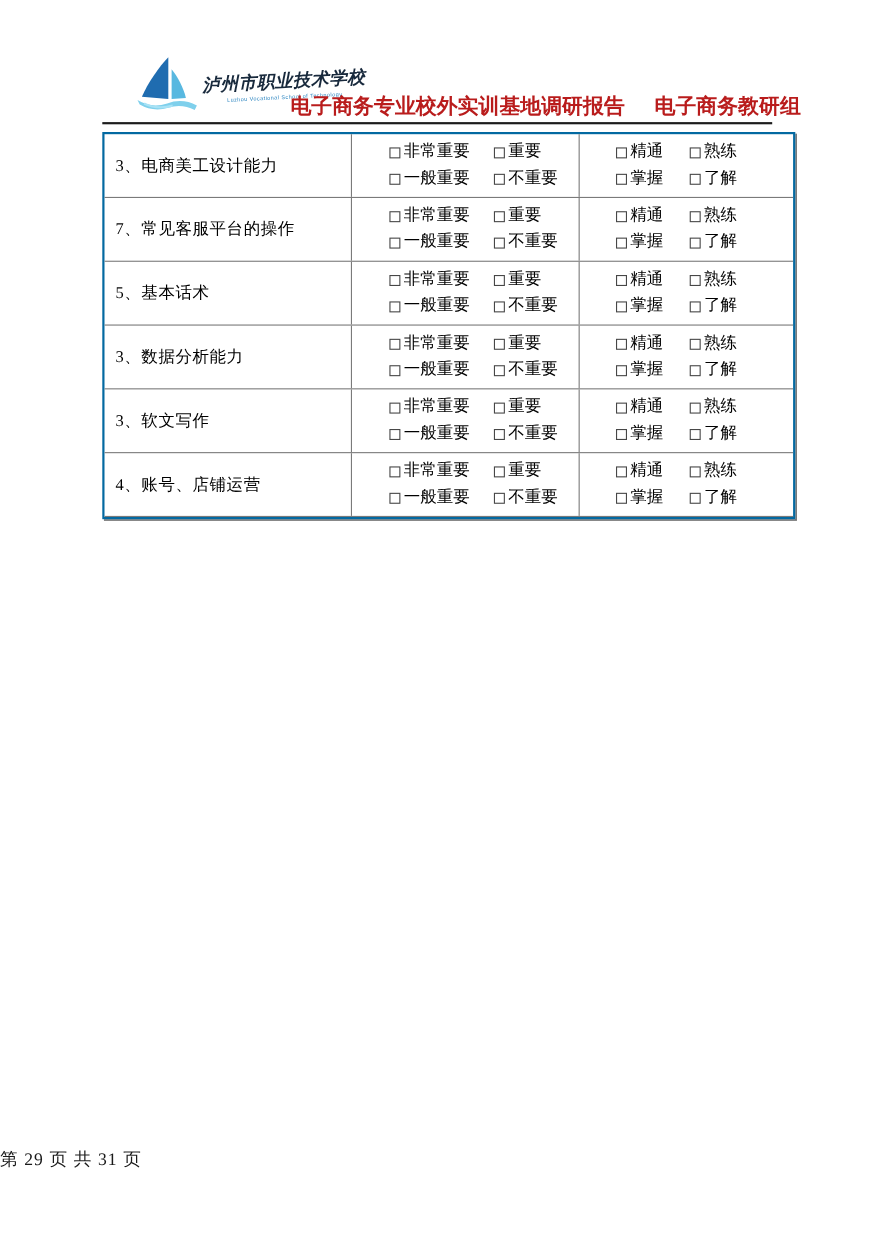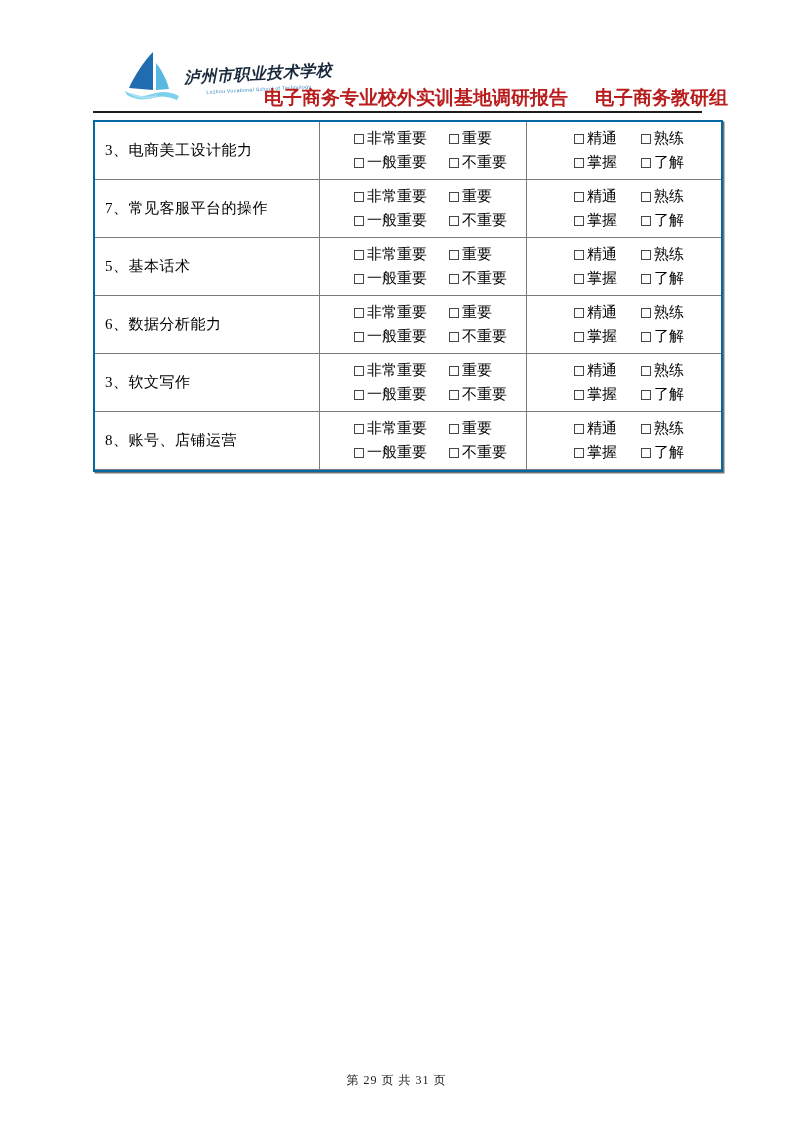--- a/index.html
+++ b/index.html
@@ -53,37 +53,37 @@
     display:flex; flex-direction:column; justify-content:center; row-gap:7px;
     padding-left:34px; font-size:15px;
   }
   .c3 {
     flex:1;
     display:flex; flex-direction:column; justify-content:center; row-gap:7px;
     padding-left:33px; font-size:15px;
   }
   .optline { display:flex; height:17px; line-height:17px; white-space:nowrap; }
   .c2 .w1 { width:95px; }
-  .c3 .w2 { width:67px;margin-left:14px; }
+  .c3 .w2 { width:67px; }
   .opt { display:inline-flex; align-items:center;text-align:right; }
   .cb {
     display:inline-block; width:10px; height:10px;
     border:1px solid #474747; background:#fff; margin-right:3px; flex:0 0 auto;
   }
 
   
   .bigcell { height:234px; padding:12px 10px 0 30px; font-size:15px; }
   .prompt { height:24px; line-height:18px; letter-spacing:0.5px; }
   .qitem { height:29px; line-height:34px; font-size:13px; font-family:"Liberation Serif","DejaVu Serif",serif; }
   .qitem.indent { margin-left:5px; }
 
   
   .footer {
-    position:absolute; left:0; top:1072px; width:793px; text-align:center;
-    font-size:12px; letter-spacing:1px; color:#1a1a1a;
+    position:absolute; left:0; top:1044px; width:793px; text-align:left;
+    font-size:16px; letter-spacing:1px; color:#1a1a1a;
   }
 </style>
 </head>
 <body>
 
 <div class="page">
 
   <div class="logo">
     <svg width="58" height="52" viewBox="0 0 58 52">
       <path d="M30 2 C 22 10, 11 26, 6 38 L 30 40 Z" fill="#1f6cb0"></path>
@@ -250,21 +250,21 @@
         <span class="opt">
           <span class="cb"></span>
           <span>了解</span>
         </span>
       </div>
     </div>
   </div>
 
   <div class="trow">
     <div class="cell c1">
-      <span>6、数据分析能力</span>
+      <span>3、数据分析能力</span>
     </div>
     <div class="cell c2">
       <div class="optline">
         <span class="opt w1">
           <span class="cb"></span>
           <span>非常重要</span>
         </span>
         <span class="opt">
           <span class="cb"></span>
           <span>重要</span>
@@ -350,21 +350,21 @@
         <span class="opt">
           <span class="cb"></span>
           <span>了解</span>
         </span>
       </div>
     </div>
   </div>
 
   <div class="trow">
     <div class="cell c1">
-      <span>8、账号、店铺运营</span>
+      <span>4、账号、店铺运营</span>
     </div>
     <div class="cell c2">
       <div class="optline">
         <span class="opt w1">
           <span class="cb"></span>
           <span>非常重要</span>
         </span>
         <span class="opt">
           <span class="cb"></span>
           <span>重要</span>

